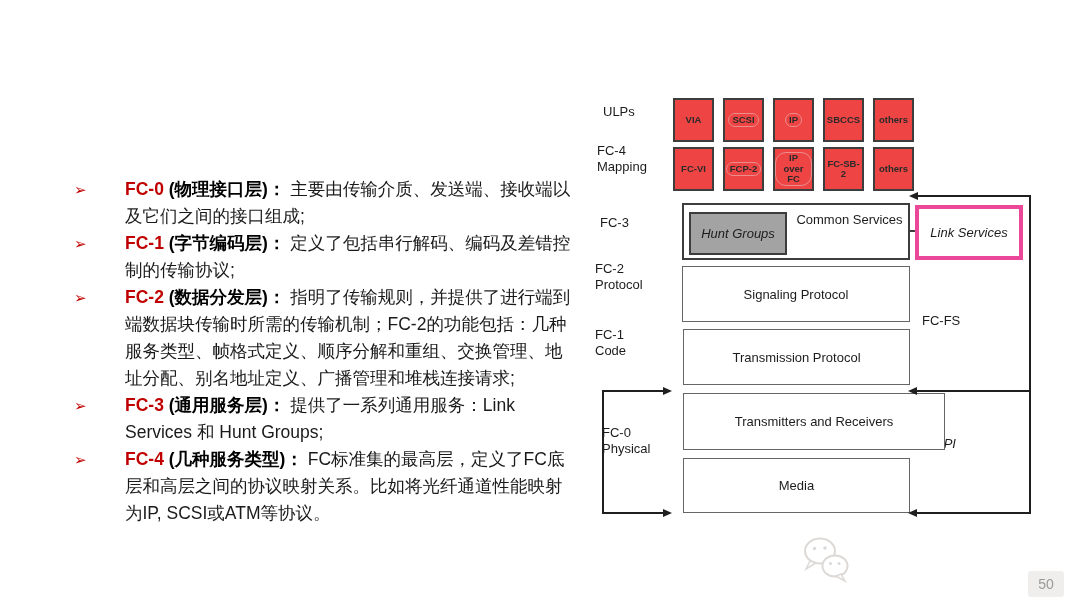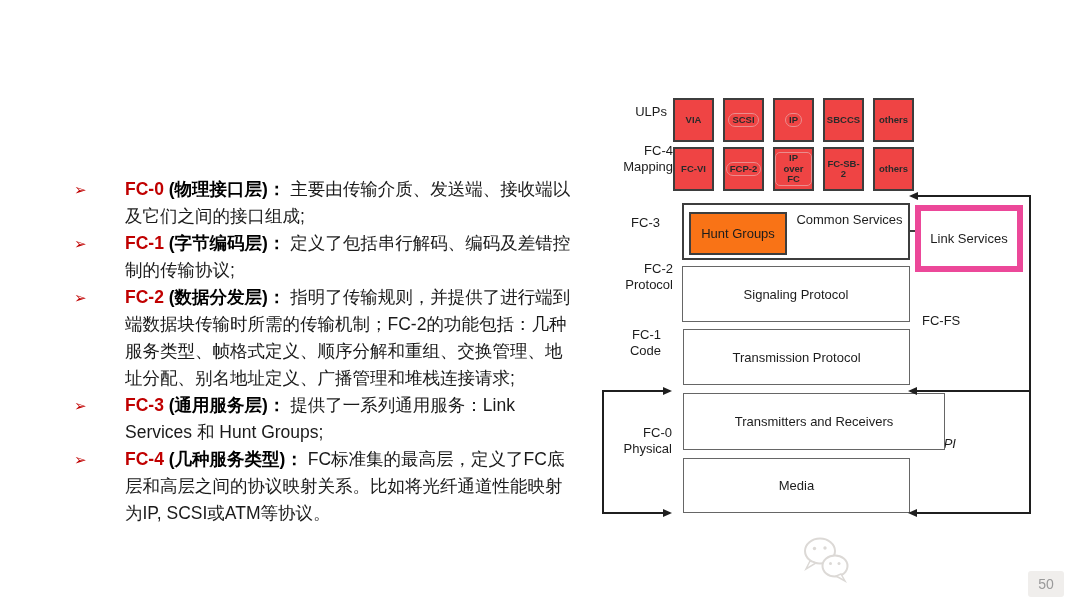--- a/index.html
+++ b/index.html
@@ -54,21 +54,21 @@
 
   
   .diagram {
     position: absolute;
     left: 595px; top: 85px;
     width: 460px; height: 450px;
     color: #1c1c1c;
   }
   .dlabel {
     position: absolute;
-    text-align: right;
+    text-align: left;
     font-size: 13px;
     line-height: 16px;
     white-space: pre-line;
     color: #1c1c1c;
   }
   #lbl-ulps { left: 8px;  top: 19px;  width: 64px; }
   #lbl-fc4  { left: 2px;  top: 58px;  width: 76px; }
   #lbl-fc3  { left: 5px;  top: 130px; width: 60px; }
   #lbl-fc2  { left: 0px;  top: 176px; width: 78px; }
   #lbl-fc1  { left: 0px;  top: 242px; width: 66px; }
@@ -87,33 +87,33 @@
     line-height: 10.5px;
   }
   .r1 { top: 13px; }
   .r2 { top: 62px; }
   .c0 { left: 78px; } .c1 { left: 128px; } .c2 { left: 178px; } .c3 { left: 228px; } .c4 { left: 278px; }
   .hl {
     border: 1.5px solid #ea8d8d;
     border-radius: 7px;
     padding: 1px 3px;
   }
-  .hl.multi { border-radius: 5px; padding: 0 2px; display: inline-block; }
+  .hl.multi { border-radius: 11px; padding: 0 2px; display: inline-block; }
 
   .stackbox {
     position: absolute;
     border: 1.5px solid #666;
     background: #fff;
     display: flex; align-items: center; justify-content: center;
     font-size: 13px; color: #1c1c1c; text-align: center;
   }
   #box-fc3   { left: 87px;  top: 118px; width: 228px; height: 57px; border: 2px solid #3d3d3d; }
-  #box-hunt  { left: 5px;   top: 7px;   width: 98px;  height: 43px; border: 2px solid #3d3d3d; position: absolute; background:#f97316; display:flex; align-items:center; justify-content:center; font-size:13px; }
+  #box-hunt  { left: 5px;   top: 7px;   width: 98px;  height: 43px; border: 2px solid #3d3d3d; position: absolute; background:#a3a3a3; display:flex; align-items:center; justify-content:center; font-size:13px;font-style:italic; }
   #txt-common{ position: absolute; left: 108px; top: 6px; width: 115px; text-align: center; font-size: 13px; line-height: 17px; }
-  #box-link  { left: 320px; top: 120px; width: 108px; height: 67px; border: 6px solid #ec4899; }
+  #box-link  { left: 320px; top: 120px; width: 108px; height: 55px; border: 4px solid #ec4899; font-style: italic; }
   #box-sig   { left: 87px;  top: 181px; width: 228px; height: 56px; }
   #box-trans { left: 88px;  top: 244px; width: 227px; height: 56px; }
   #box-txrx  { left: 88px;  top: 308px; width: 262px; height: 57px; }
   #box-media { left: 88px;  top: 373px; width: 227px; height: 55px; }
 
   .line { position: absolute; background: #1f1f1f; }
   #conn   { left: 315px; top: 145px; width: 5px;  height: 2px; background:#3d3d3d; }
   #rv     { left: 434px; top: 110px; width: 2px;  height: 319px; }
   #rh-top { left: 323px; top: 110px; width: 112px; height: 2px; }
   #rh-mid { left: 322px; top: 305px; width: 113px; height: 2px; }

